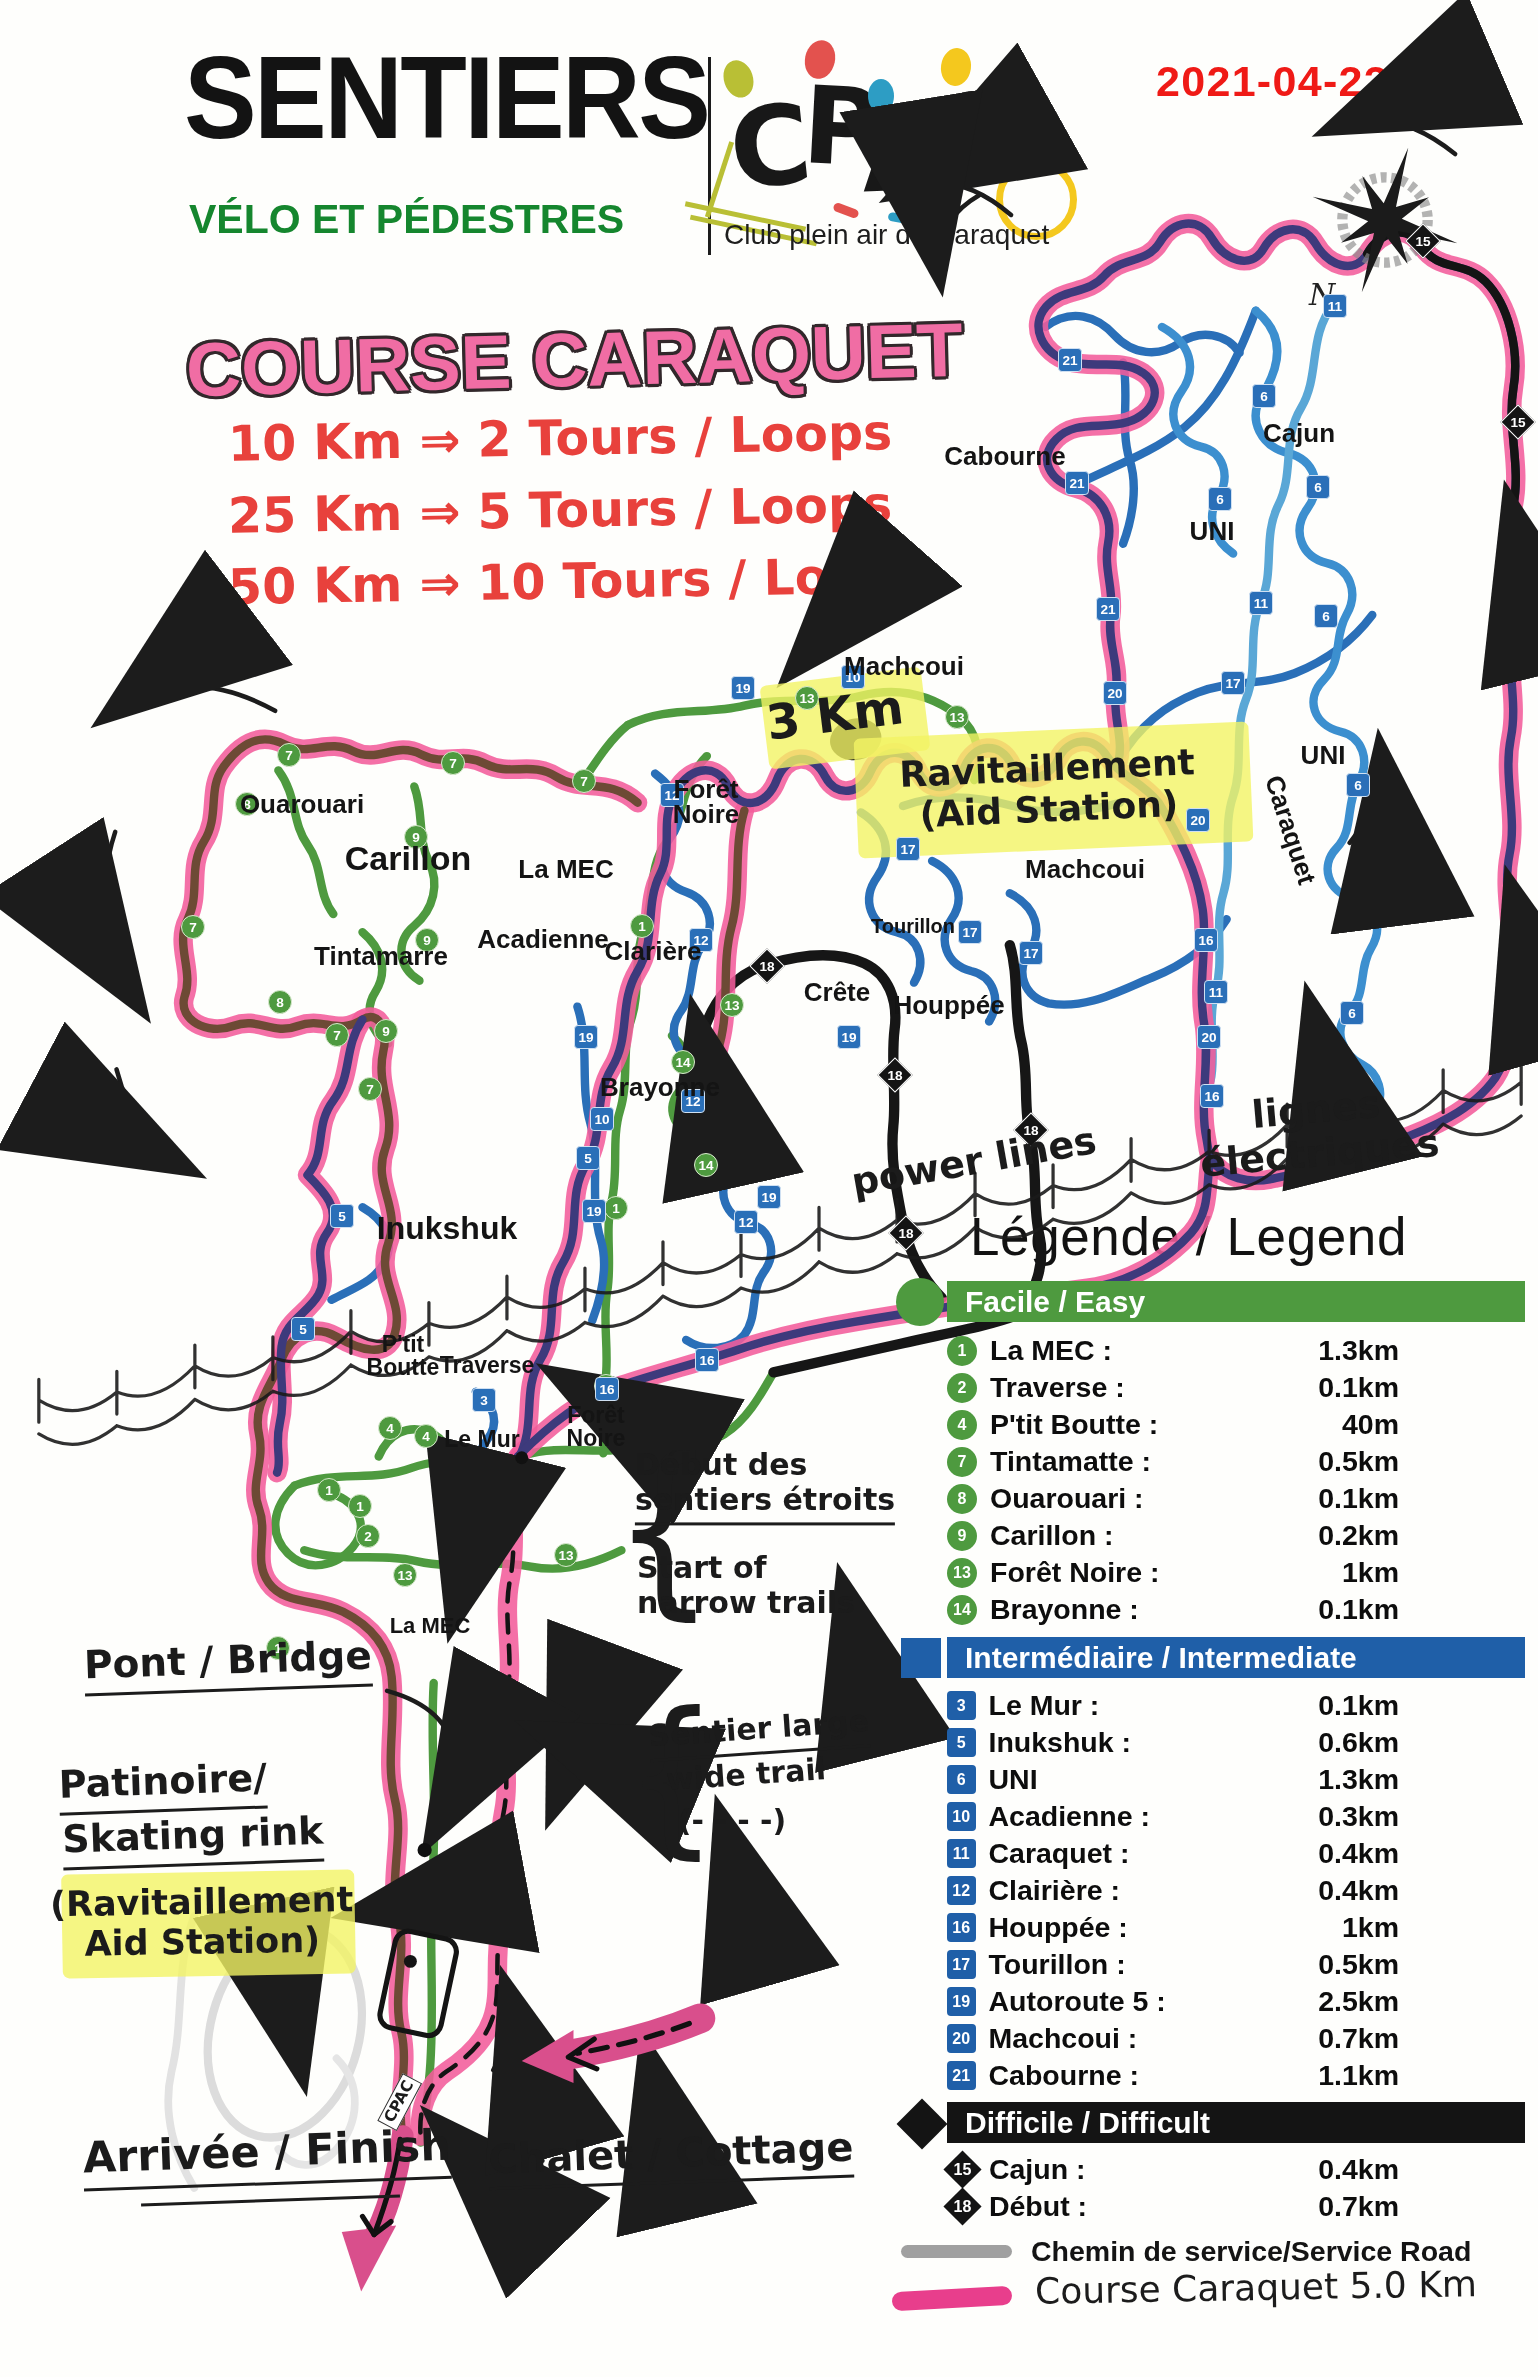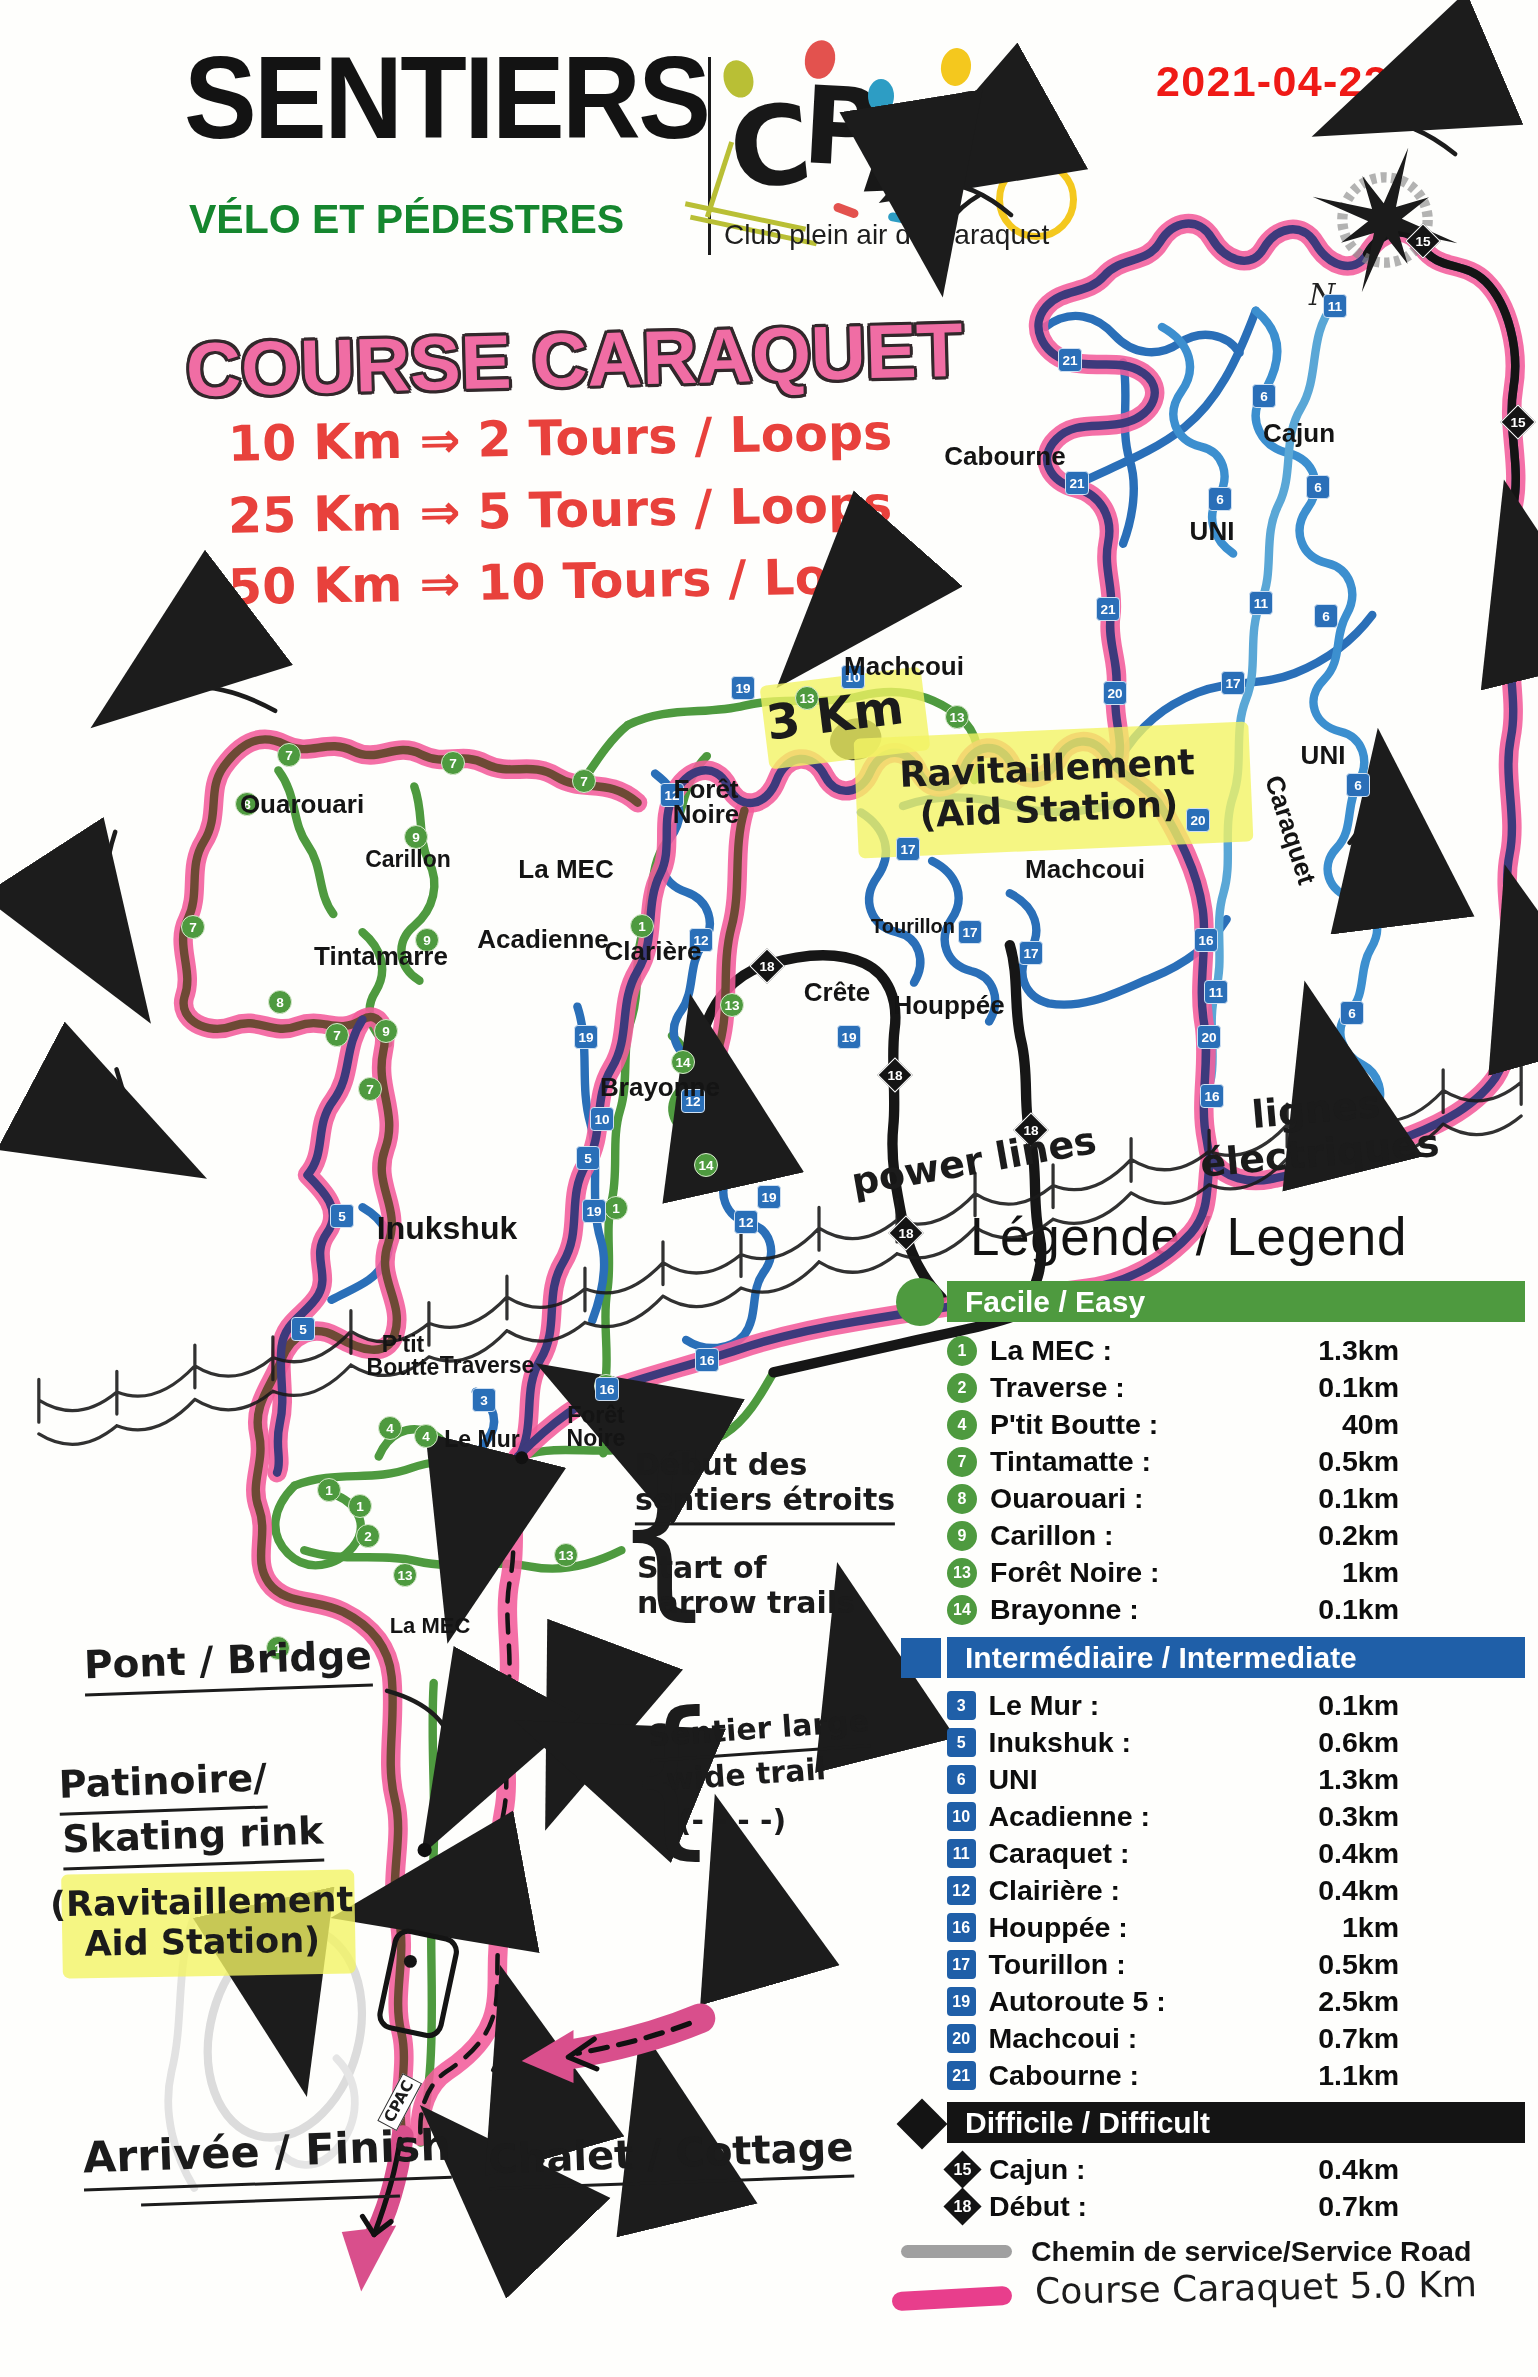--- a/index.html
+++ b/index.html
@@ -440,21 +440,21 @@
     </div>
   <div id="map-layer-labels">
       <div class="tl" style="left: 1005px; top: 457px; font-size: 26px;">Cabourne</div>
       <div class="tl" style="left: 1299px; top: 434px; font-size: 26px;">Cajun</div>
       <div class="tl" style="left: 1212px; top: 532px; font-size: 26px;">UNI</div>
       <div class="tl" style="left: 904px; top: 667px; font-size: 26px;">Machcoui</div>
       <div class="tl" style="left: 1085px; top: 870px; font-size: 26px;">Machcoui</div>
       <div class="tl" style="left: 1323px; top: 756px; font-size: 26px;">UNI</div>
       <div class="tl" style="left: 1290px; top: 830px; font-size: 26px; transform: translate(-50%, -50%) rotate(72deg);">Caraquet</div>
       <div class="tl" style="left: 302px; top: 805px; font-size: 26px;">Ouarouari</div>
-      <div class="tl" style="left: 408px; top: 859px; font-size: 23px;">Carillon</div>
+      <div class="tl" style="left: 408px; top: 859px; font-size: 34px;">Carillon</div>
       <div class="tl" style="left: 381px; top: 957px; font-size: 26px;">Tintamarre</div>
       <div class="tl" style="left: 566px; top: 870px; font-size: 26px;">La MEC</div>
       <div class="tl" style="left: 543px; top: 940px; font-size: 26px;">Acadienne</div>
       <div class="tl" style="left: 653px; top: 952px; font-size: 26px;">Clarière</div>
       <div class="tl" style="left: 706px; top: 802px; font-size: 26px;">Forêt
 Noire</div>
       <div class="tl" style="left: 660px; top: 1088px; font-size: 26px;">Brayonne</div>
       <div class="tl" style="left: 837px; top: 993px; font-size: 26px;">Crête</div>
       <div class="tl" style="left: 913px; top: 927px; font-size: 20px;">Tourillon</div>
       <div class="tl" style="left: 949px; top: 1006px; font-size: 26px;">Houppée</div>

